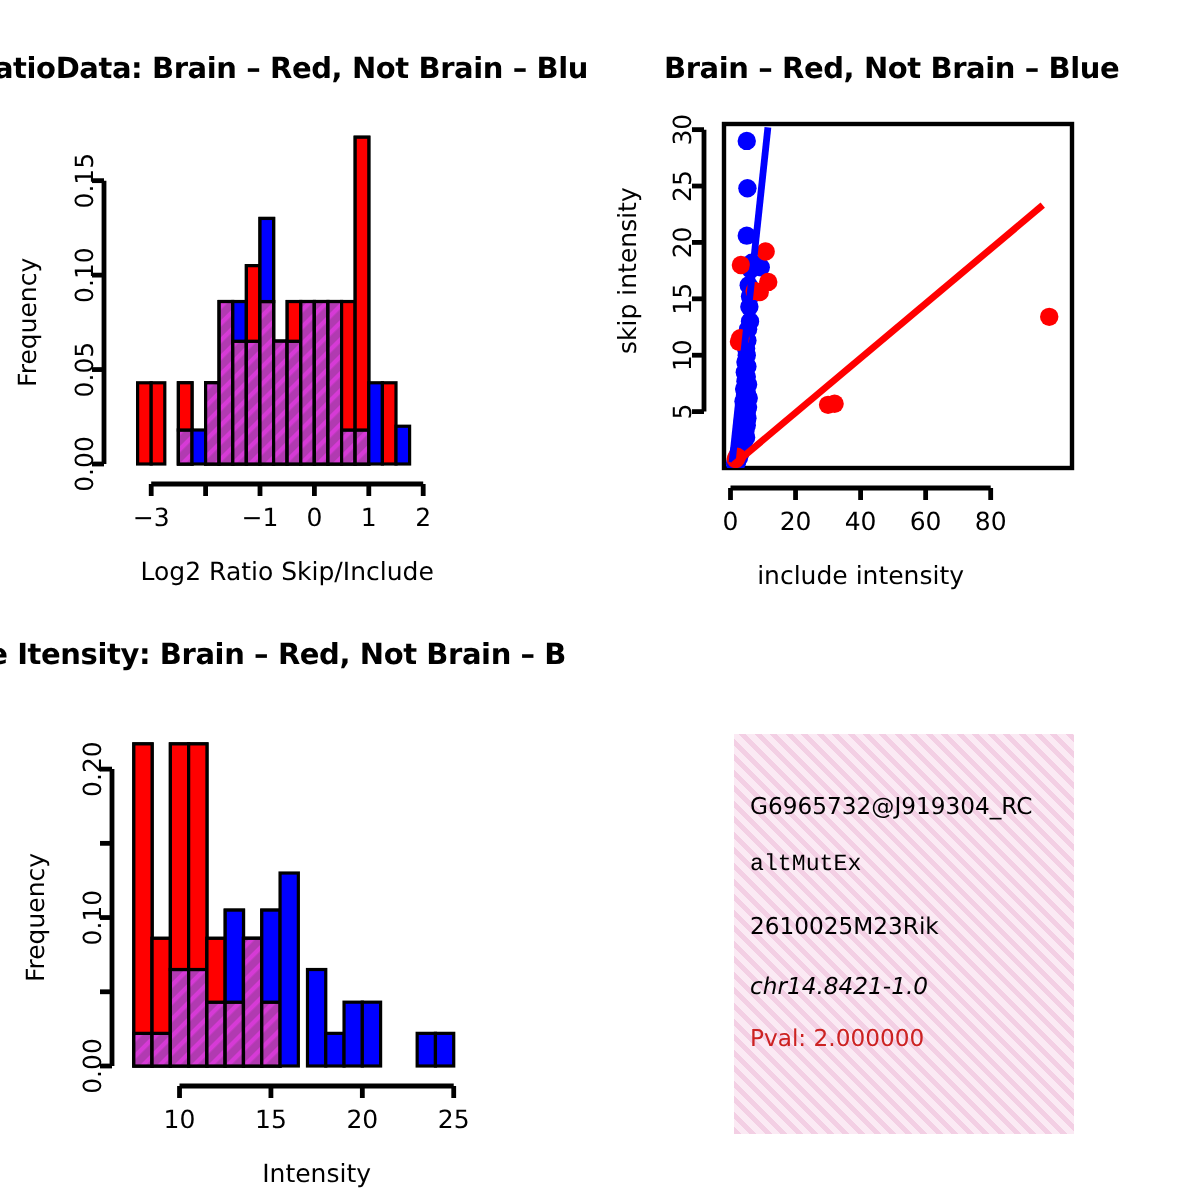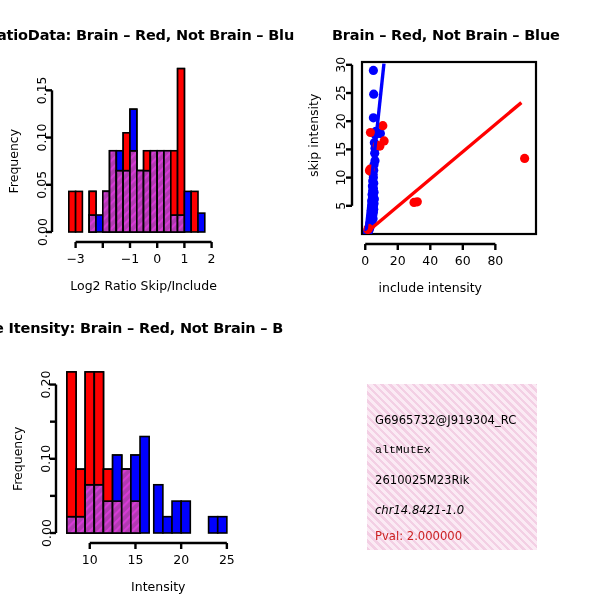--- a/index.html
+++ b/index.html
@@ -281,19 +281,19 @@
       <text x="135.46236559139783" y="216" text-anchor="middle" font-size="12.5">15</text>
       <line x1="181.16129032258064" y1="195" x2="181.16129032258064" y2="201" stroke="#000" stroke-width="2.4"></line>
       <text x="181.16129032258064" y="216" text-anchor="middle" font-size="12.5">20</text>
       <line x1="226.86021505376345" y1="195" x2="226.86021505376345" y2="201" stroke="#000" stroke-width="2.4"></line>
       <text x="226.86021505376345" y="216" text-anchor="middle" font-size="12.5">25</text>
       <text x="158.31182795698925" y="243" text-anchor="middle" font-size="12.5">Intensity</text>
       <text x="22" y="110.77777777777777" text-anchor="middle" font-size="12.5" transform="rotate(-90 22 110.77777777777777)">Frequency</text>
     </svg>
 </div>
 
-<div class="infobox" id="infobox" style="left: 367px; top: 384px; width: 170px; height: 166px; background: repeating-linear-gradient(45deg, rgb(243, 207, 228) 0px, rgb(243, 207, 228) 2.5px, rgb(251, 234, 244) 2.5px, rgb(251, 234, 244) 5.5px);">
+<div class="infobox" id="infobox" style="left: 367px; top: 367px; width: 170px; height: 200px; background: repeating-linear-gradient(45deg, rgb(243, 207, 228) 0px, rgb(243, 207, 228) 2.5px, rgb(251, 234, 244) 2.5px, rgb(251, 234, 244) 5.5px);">
   <div class="infoline" style="left:8px;top:29px;">G6965732@J919304_RC</div>
   <div class="infoline" style="left:8px;top:59px;font-family:Liberation Mono, monospace;">altMutEx</div>
   <div class="infoline" style="left:8px;top:89px;">2610025M23Rik</div>
   <div class="infoline" style="left:8px;top:119px;font-style:italic;">chr14.8421-1.0</div>
   <div class="infoline" style="left:8px;top:145px;color:#cc2222;">Pval: 2.000000</div>
 </div>
 
 </body></html>

